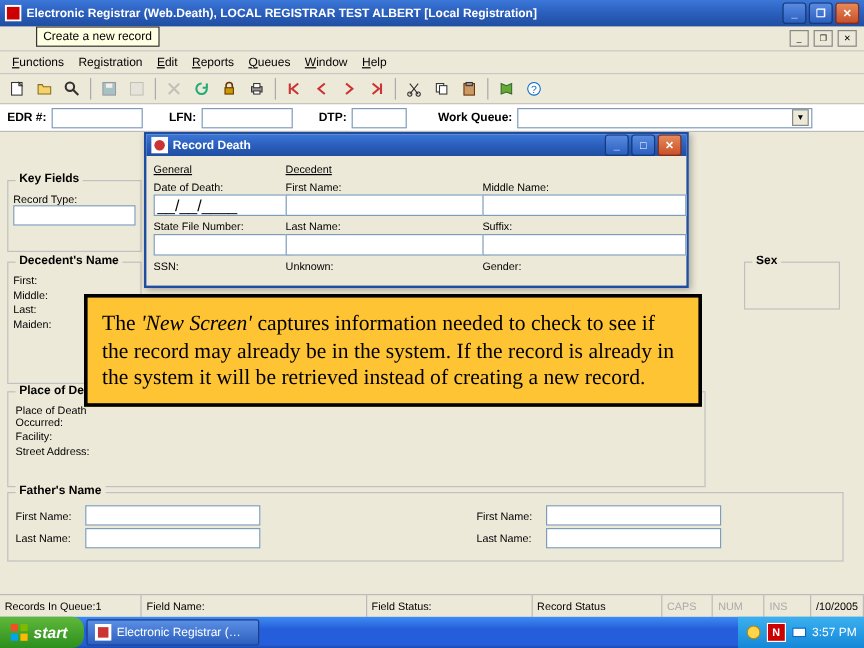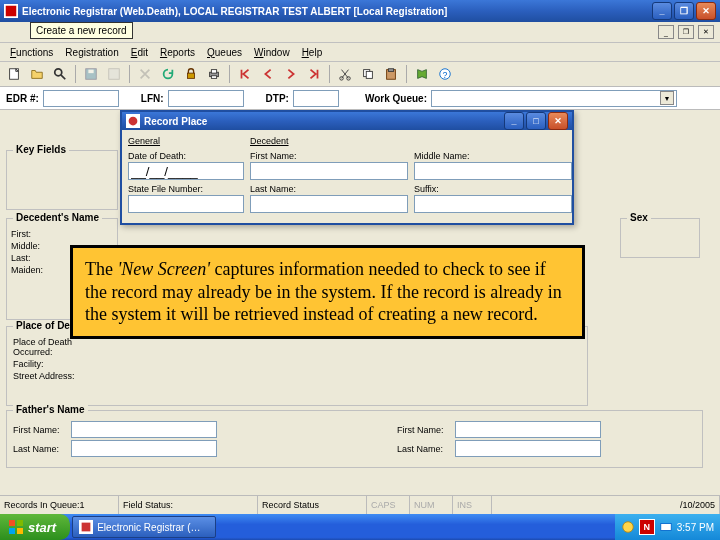--- a/index.html
+++ b/index.html
@@ -27,21 +27,21 @@
 .select .arrow{width:12px;height:12px;background:#ece9d8;border:1px solid #888;display:flex;align-items:center;justify-content:center;font-size:7px}
 .mainarea{position:relative;height:380px;background:#ece9d8;overflow:hidden}
 .group{position:absolute;border:1px solid #c0c0c0;border-radius:0;background:#ece9d8}
 .group .glabel{position:absolute;top:-7px;left:6px;background:#ece9d8;font-weight:bold;padding:0 3px}
 .fieldrow{display:flex;align-items:center;gap:2px;margin:2px 0}
 .fieldlabel{font-size:9px}
 
 .dialog{position:absolute;left:120px;top:0px;width:450px;border:2px solid #1f4ea1;background:#ece9d8;z-index:20;box-shadow:2px 2px 6px rgba(0,0,0,.3)}
 .dialog .titlebar{height:18px;font-size:10px}
 .dialog .body{padding:6px;font-size:9px}
-.dgrow{display:flex;gap:12px;margin-bottom:4px}
+.dgrow{display:flex;gap:0;margin-bottom:4px}
 .dgcol{flex:1;display:flex;flex-direction:column}
 .dgcol label{font-size:9px;margin-bottom:1px}
 .dginput{border:1px solid #7f9db9;background:#fff;height:14px;width:100%}
 
 .callout{position:absolute;left:70px;top:135px;width:485px;background:#ffc433;border:3px solid #000;padding:10px 12px;z-index:40;font-family:"Times New Roman",serif;font-size:18px;line-height:1.25}
 .callout em{font-style:italic}
 
 .statusbar{position:absolute;bottom:26px;left:0;right:0;height:18px;background:#ece9d8;border-top:1px solid #bbb;display:flex;align-items:center;font-size:9px}
 .statusbar .cell{border-right:1px solid #bbb;padding:0 4px;height:100%;display:flex;align-items:center}
 .statusbar .cell.indicator{color:#aaa}
@@ -209,20 +209,24 @@
   <label style="margin-left:22px">Work Queue:</label>
   <div class="select" style="width:240px">
       <span class="arrow">▼</span>
     </div>
 </div>
 
 <div class="mainarea">
 
   <div class="group" style="left:6px;top:40px;width:110px;height:58px">
     <div class="glabel">Key Fields</div>
+    <div style="padding:10px 4px">
+      <div class="fieldlabel">Record Type:</div>
+      <input class="tinput" style="width: 96px;">
+    </div>
   </div>
 
   <div class="group" style="left:620px;top:108px;width:78px;height:38px">
     <div class="glabel">Sex</div>
   </div>
 
   <div class="group" style="left:6px;top:108px;width:110px;height:100px">
     <div class="glabel">Decedent's Name</div>
     <div style="padding:8px 4px">
       <div class="fieldrow">
@@ -282,21 +286,21 @@
   </div>
 
   <div class="dialog">
     <div class="titlebar">
       <span class="icon">
           <svg viewBox="0 0 16 16">
             <rect width="16" height="16" fill="#fff"></rect>
             <circle cx="8" cy="8" r="5" fill="#c33"></circle>
           </svg>
         </span>
-      <span>Record Place</span>
+      <span>Record Death</span>
       <span class="spacer"></span>
       <div class="winctrl">
         <div class="btn min">_</div>
         <div class="btn max">□</div>
         <div class="btn close">✕</div>
       </div>
     </div>
     <div class="body">
       <div class="dgrow">
         <div class="dgcol" style="flex:0 0 110px">
@@ -328,31 +332,43 @@
           </div>
         <div class="dgcol">
             <label>Last Name:</label>
             <input class="dginput" style="">
           </div>
         <div class="dgcol">
             <label>Suffix:</label>
             <input class="dginput" style="">
           </div>
       </div>
+      <div class="dgrow">
+        <div class="dgcol" style="flex:0 0 110px">
+            <label>SSN:</label>
+          </div>
+        <div class="dgcol">
+            <label>Unknown:</label>
+          </div>
+        <div class="dgcol">
+            <label>Gender:</label>
+          </div>
+      </div>
     </div>
   </div>
 
   <div class="callout">
     <span>The <em>'New Screen'</em> captures information needed to check to see if the record may already be in the system. If the record is already in the system it will be retrieved instead of creating a new record.</span>
   </div>
 
 </div>
 
 <div class="statusbar">
   <div class="cell" style="width:110px">Records In Queue:1</div>
+  <div class="cell" style="width:180px">Field Name:</div>
   <div class="cell" style="width:130px">Field Status:</div>
   <div class="cell" style="width:100px">Record Status</div>
   <div class="cell indicator" style="width:34px">CAPS</div>
   <div class="cell indicator" style="width:34px">NUM</div>
   <div class="cell indicator" style="width:30px">INS</div>
   <div class="cell" style="flex:1;justify-content:flex-end">/10/2005</div>
 </div>
 
 <div class="taskbar">
   <div class="startbtn">

